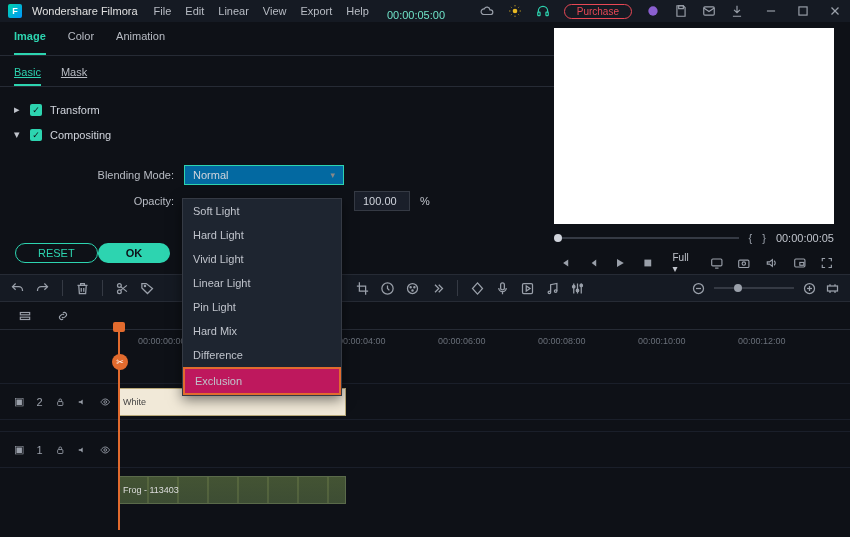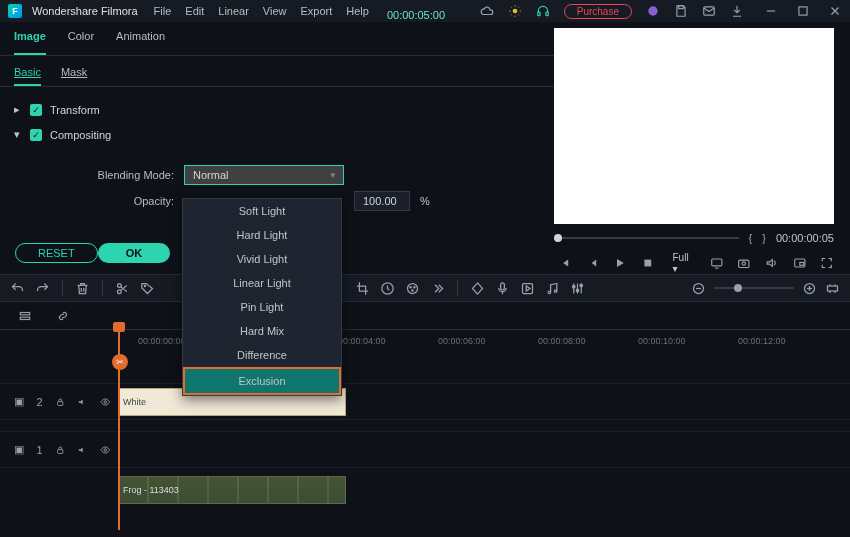--- a/index.html
+++ b/index.html
@@ -29,31 +29,31 @@
 .tabs2 .act { color:#2dd4b0; border-bottom:2px solid #2dd4b0; }
 
 .props { padding:10px 14px; }
 .prow { display:flex; align-items:center; gap:8px; padding:6px 0; }
 .tri { width:8px; color:#c0c4cc; cursor:pointer; }
 .cb { width:12px; height:12px; background:#2dd4b0; border-radius:2px; display:flex; align-items:center; justify-content:center; color:#0e1117; font-size:9px; }
 .plabel { color:#d0d4dc; }
 
 .formrow { display:flex; align-items:center; margin:6px 0 6px 70px; gap:10px; }
 .flabel { width:90px; text-align:right; color:#b8bcc4; }
-.sel { background:#404040; border:1px solid #2dd4b0; color:#d0d4dc; padding:3px 8px; width:160px; height:20px; display:flex; align-items:center; justify-content:space-between; cursor:pointer; position:relative; }
+.sel { background:#0369a1; border:1px solid #2dd4b0; color:#d0d4dc; padding:3px 8px; width:160px; height:20px; display:flex; align-items:center; justify-content:space-between; cursor:pointer; position:relative; }
 .sel::after { content:"▾"; color:#888; font-size:9px; }
 .numbox { background:#1a1f2a; border:1px solid #353a44; color:#d0d4dc; padding:2px 8px; width:56px; height:20px; display:flex; align-items:center; }
 .btnrow { display:flex; padding:16px 28px 10px 15px; }
 .reset { border:1px solid #2dd4b0; color:#2dd4b0; background:transparent; border-radius:12px; padding:3px 22px; font-size:11px; cursor:pointer; }
 .ok { background:#2dd4b0; color:#0e1117; border:none; border-radius:12px; padding:3px 28px; font-size:11px; font-weight:600; cursor:pointer; }
 
 
-.dropdown { position:absolute; left:182px; top:198px; width:160px; background:#1e2530; border:1px solid #353a44; z-index:50; box-shadow:0 4px 12px rgba(0,0,0,.5);text-align:center; }
+.dropdown { position:absolute; left:182px; top:198px; width:160px; background:#1e2530; border:1px solid #353a44; z-index:50; box-shadow:0 4px 12px rgba(0,0,0,.5); }
 .dropdown div { padding:6px 10px; color:#c0c4cc; cursor:pointer; }
-.dropdown .hl { background:#0f766e; border:2px solid #e26b2e; }
+.dropdown .hl { background:#be185d; border:2px solid #e26b2e; }
 
 
 .preview { flex:1; padding:6px 16px 0 0; }
 .pv-canvas { background:#fff; height:196px; width:100%; }
 .pv-ctrl { margin-top:8px; }
 .scrub { display:flex; align-items:center; gap:10px; }
 .scrub-line { flex:1; height:2px; background:#353a44; position:relative; }
 .scrub-dot { position:absolute; left:0; top:-3px; width:8px; height:8px; border-radius:50%; background:#d0d4dc; }
 .brace { color:#9aa0aa; }
 .time2 { color:#c0c4cc; }

